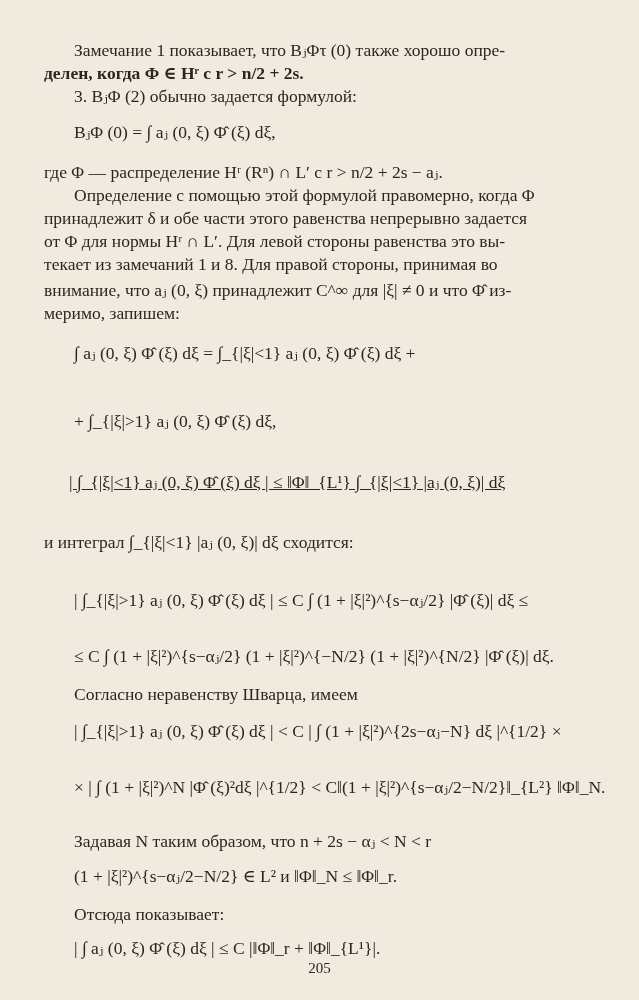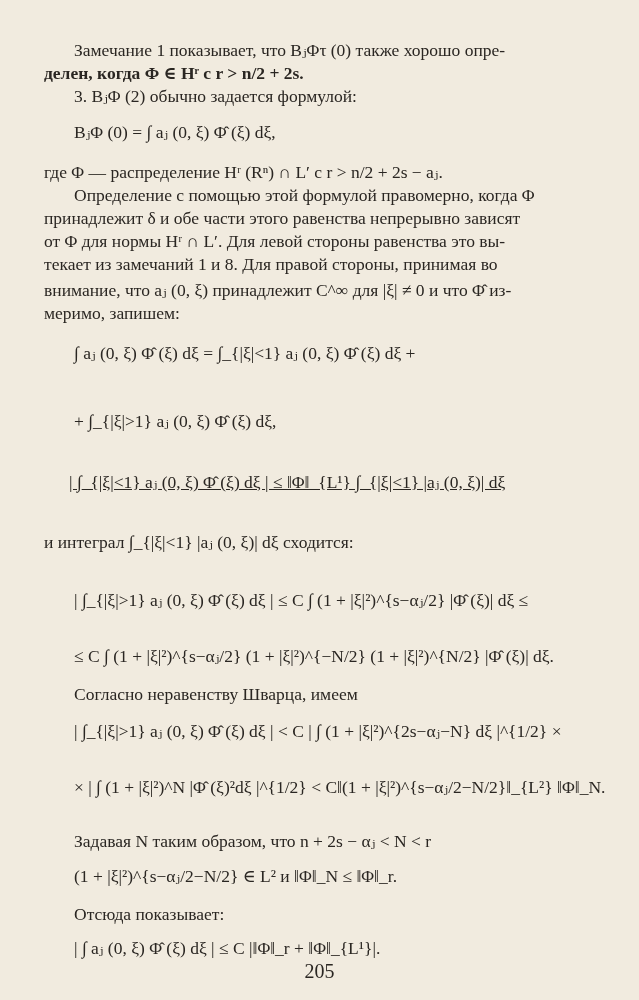--- a/index.html
+++ b/index.html
@@ -1,31 +1,31 @@
 <!DOCTYPE html>
 <html><head>
 <meta charset="utf-8">
 <style>
   html,body{margin:0;padding:0;}
   body{width:639px;height:1000px;background:#f1ebdf;position:relative;overflow:hidden;
        font-family:"Liberation Serif","DejaVu Serif",serif;color:#2a2622;font-size:17.5px;}
   .ln{position:absolute;left:44px;white-space:nowrap;}
-  .pg{position:absolute;left:0;width:639px;text-align:center;top:942px;font-size:20px;}
+  .pg{position:absolute;left:0;width:639px;text-align:center;top:942px;font-size:15px;}
 </style>
 </head>
 <body>
 
 <div id="page">
     <div class="ln" style="top: 40px; left: 74px;">Замечание 1 показывает, что BⱼΦτ (0) также хорошо опре-</div>
     <div class="ln" style="top: 63px; left: 44px; font-weight: bold;">делен, когда Φ ∈ Hʳ с r &gt; n/2 + 2s.</div>
     <div class="ln" style="top: 86px; left: 74px;">3. BⱼΦ (2) обычно задается формулой:</div>
     <div class="ln" style="top: 122px; left: 74px;">BⱼΦ (0) = ∫ aⱼ (0, ξ) Φ̂ (ξ) dξ,</div>
     <div class="ln" style="top: 162px; left: 44px;">где Φ — распределение Hʳ (Rⁿ) ∩ L′ с r &gt; n/2 + 2s − aⱼ.</div>
     <div class="ln" style="top: 185px; left: 74px;">Определение с помощью этой формулой правомерно, когда Φ</div>
-    <div class="ln" style="top: 208px; left: 44px;">принадлежит δ и обе части этого равенства непрерывно зависят</div>
+    <div class="ln" style="top: 208px; left: 44px;">принадлежит δ и обе части этого равенства непрерывно задается</div>
     <div class="ln" style="top: 231px; left: 44px;">от Φ для нормы Hʳ ∩ L′. Для левой стороны равенства это вы-</div>
     <div class="ln" style="top: 254px; left: 44px;">текает из замечаний 1 и 8. Для правой стороны, принимая во</div>
     <div class="ln" style="top: 280px; left: 44px;">внимание, что aⱼ (0, ξ) принадлежит C^∞ для |ξ| ≠ 0 и что Φ̂ из-</div>
     <div class="ln" style="top: 303px; left: 44px;">меримо, запишем:</div>
     <div class="ln" style="top: 343px; left: 74px;">∫ aⱼ (0, ξ) Φ̂ (ξ) dξ =  ∫_{|ξ|&lt;1} aⱼ (0, ξ) Φ̂ (ξ) dξ +</div>
     <div class="ln" style="top: 411px; left: 74px;">+  ∫_{|ξ|&gt;1} aⱼ (0, ξ) Φ̂ (ξ) dξ,</div>
     <div class="ln" style="top: 472px; left: 69px; text-decoration: underline;">| ∫_{|ξ|&lt;1} aⱼ (0, ξ) Φ̂ (ξ) dξ | ≤ ‖Φ‖_{L¹} ∫_{|ξ|&lt;1} |aⱼ (0, ξ)| dξ</div>
     <div class="ln" style="top: 532px; left: 44px;">и интеграл ∫_{|ξ|&lt;1} |aⱼ (0, ξ)| dξ сходится:</div>
     <div class="ln" style="top: 590px; left: 74px;">| ∫_{|ξ|&gt;1} aⱼ (0, ξ) Φ̂ (ξ) dξ | ≤ C ∫ (1 + |ξ|²)^{s−αⱼ/2} |Φ̂ (ξ)| dξ ≤</div>
     <div class="ln" style="top: 646px; left: 74px;">≤ C ∫ (1 + |ξ|²)^{s−αⱼ/2} (1 + |ξ|²)^{−N/2} (1 + |ξ|²)^{N/2} |Φ̂ (ξ)| dξ.</div>

